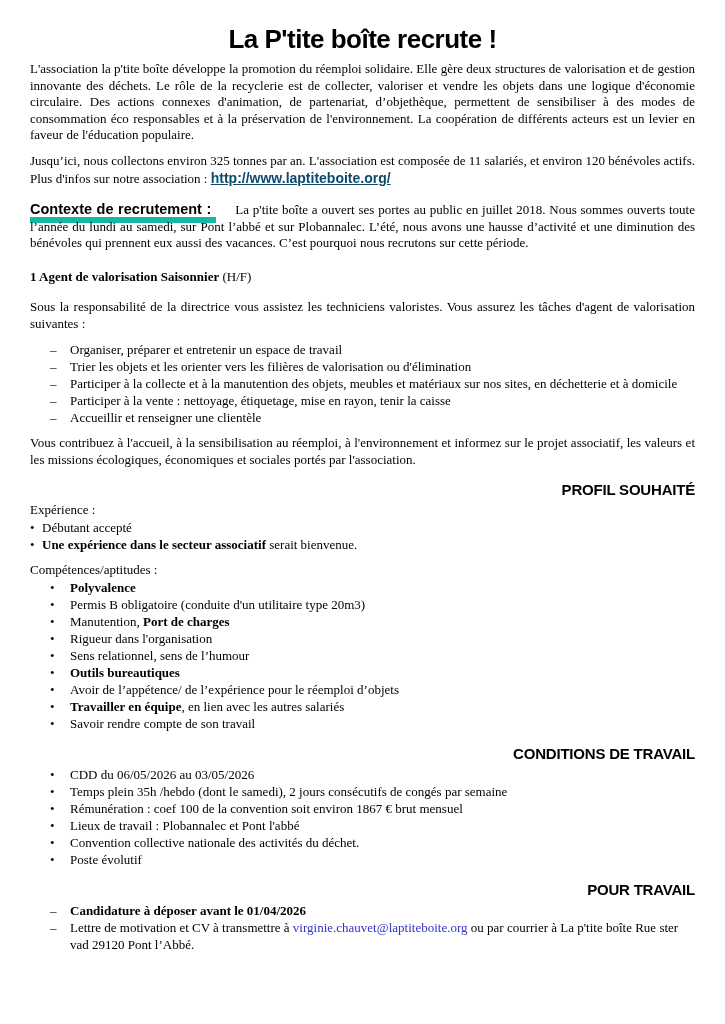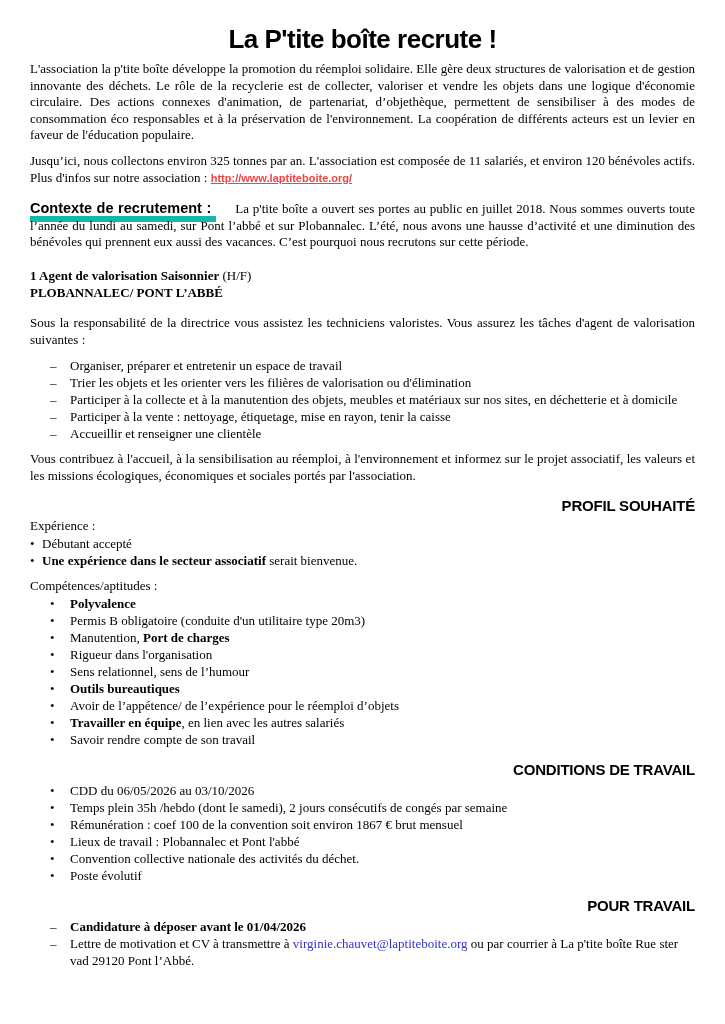--- a/index.html
+++ b/index.html
@@ -24,23 +24,23 @@
     text-align: center;
     margin-bottom: 7px;
     letter-spacing: -0.5px;
   }
   .para { margin-bottom: 9px; }
   .justify { text-align: justify; }
   .b { font-weight: bold; }
   .url-link {
     font-family: "Liberation Sans", sans-serif;
     font-weight: bold;
-    color: #ef4444;
+    color: #0c4a6e;
     text-decoration: underline;
-    font-size: 11px;
+    font-size: 14px;
     cursor: pointer;
   }
   .email-link {
     color: #3333cc;
     text-decoration: none;
     cursor: pointer;
   }
   .context-head {
     font-family: "Liberation Sans", sans-serif;
     font-weight: bold;
@@ -81,21 +81,20 @@
   <h1 class="doc-title">La P'tite boîte recrute !</h1>
 
   <p class="para justify">L'association la p'tite boîte développe la promotion du réemploi solidaire. Elle gère deux structures de valorisation et de gestion innovante des déchets. Le rôle de la recyclerie est de collecter, valoriser et vendre les objets dans une logique d'économie circulaire. Des actions connexes d'animation, de partenariat, d’objethèque, permettent de sensibiliser à des modes de consommation éco responsables et à la préservation de l'environnement. La coopération de différents acteurs est un levier en faveur de l'éducation populaire.</p>
 
   <p class="para justify"><span>Jusqu’ici, nous collectons environ 325 tonnes par an. L'association est composée de 11 salariés, et environ 120 bénévoles actifs. Plus d'infos sur notre association : </span><a class="url-link">http://www.laptiteboite.org/</a></p>
 
   <p class="para justify context-para"><span class="context-head">Contexte de recrutement :</span><span>La p'tite boîte a ouvert ses portes au public en juillet 2018. Nous sommes ouverts  toute l’année du lundi au samedi, sur Pont l’abbé et sur Plobannalec. L’été, nous avons une hausse d’activité et une diminution des bénévoles qui prennent eux aussi des vacances. C’est pourquoi nous recrutons sur cette période.</span></p>
 
   <div class="job-title-block">
     <div><span class="b">1 Agent de valorisation Saisonnier</span><span> (H/F)</span></div>
-    <div class="b">PLOBANNALEC/ PONT L’ABBÉ</div>
   </div>
 
   <p class="para justify">Sous la responsabilité de la directrice vous assistez  les techniciens valoristes. Vous assurez les tâches  d'agent de valorisation suivantes :</p>
 
   <div class="list indented">
       <div class="li">
         <span class="marker">–</span>
         <span class="li-text"><span>Organiser, préparer et entretenir un espace de travail</span></span>
       </div>
       <div class="li">
@@ -168,21 +167,21 @@
       <div class="li">
         <span class="marker">•</span>
         <span class="li-text"><span>Savoir rendre compte de son travail</span></span>
       </div>
     </div>
 
   <h2 class="section-heading">CONDITIONS DE TRAVAIL</h2>
   <div class="list indented">
       <div class="li">
         <span class="marker">•</span>
-        <span class="li-text"><span>CDD du 06/05/2026 au 03/10/2026</span></span>
+        <span class="li-text"><span>CDD du 06/05/2026 au 03/05/2026</span></span>
       </div>
       <div class="li">
         <span class="marker">•</span>
         <span class="li-text"><span>Temps plein 35h /hebdo (dont le samedi), 2 jours consécutifs de congés par semaine</span></span>
       </div>
       <div class="li">
         <span class="marker">•</span>
         <span class="li-text"><span>Rémunération : coef 100 de la convention soit environ 1867 € brut mensuel</span></span>
       </div>
       <div class="li">

